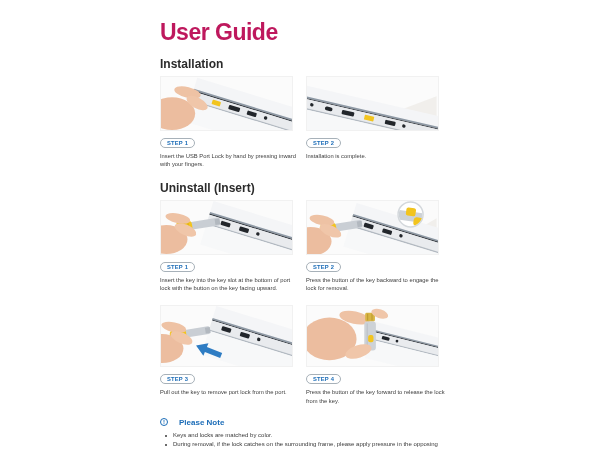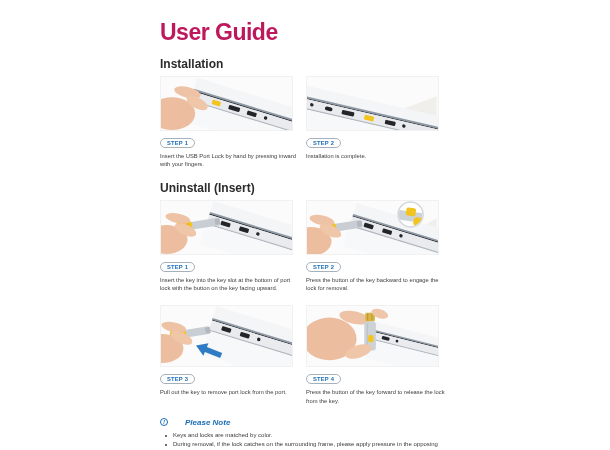--- a/index.html
+++ b/index.html
@@ -61,22 +61,22 @@
   }
   p.caption{
     margin:3px 0 0 0;
     width:142px;
     font-size:5.8px;
     line-height:1.4;
     color:#3d3d3d;
   }
   .note{margin-top:13px;}
   .note-head{
-    display:flex;align-items:center;gap:17px;
-    font-size:8px;font-weight:bold;color:#1b6cb7;font-style:italic;
+    display:flex;align-items:center;gap:11px;
+    font-size:8px;font-weight:bold;color:#1b6cb7;
   }
   .note-icon{
     display:inline-flex;align-items:center;justify-content:center;
     width:8px;height:8px;
     border:1px solid #1b6cb7;border-radius:50%;
     font-size:6px;font-weight:bold;color:#1b6cb7;
     box-sizing:border-box;
   }
   ul.bullets{
     margin:4px 0 0 0;

